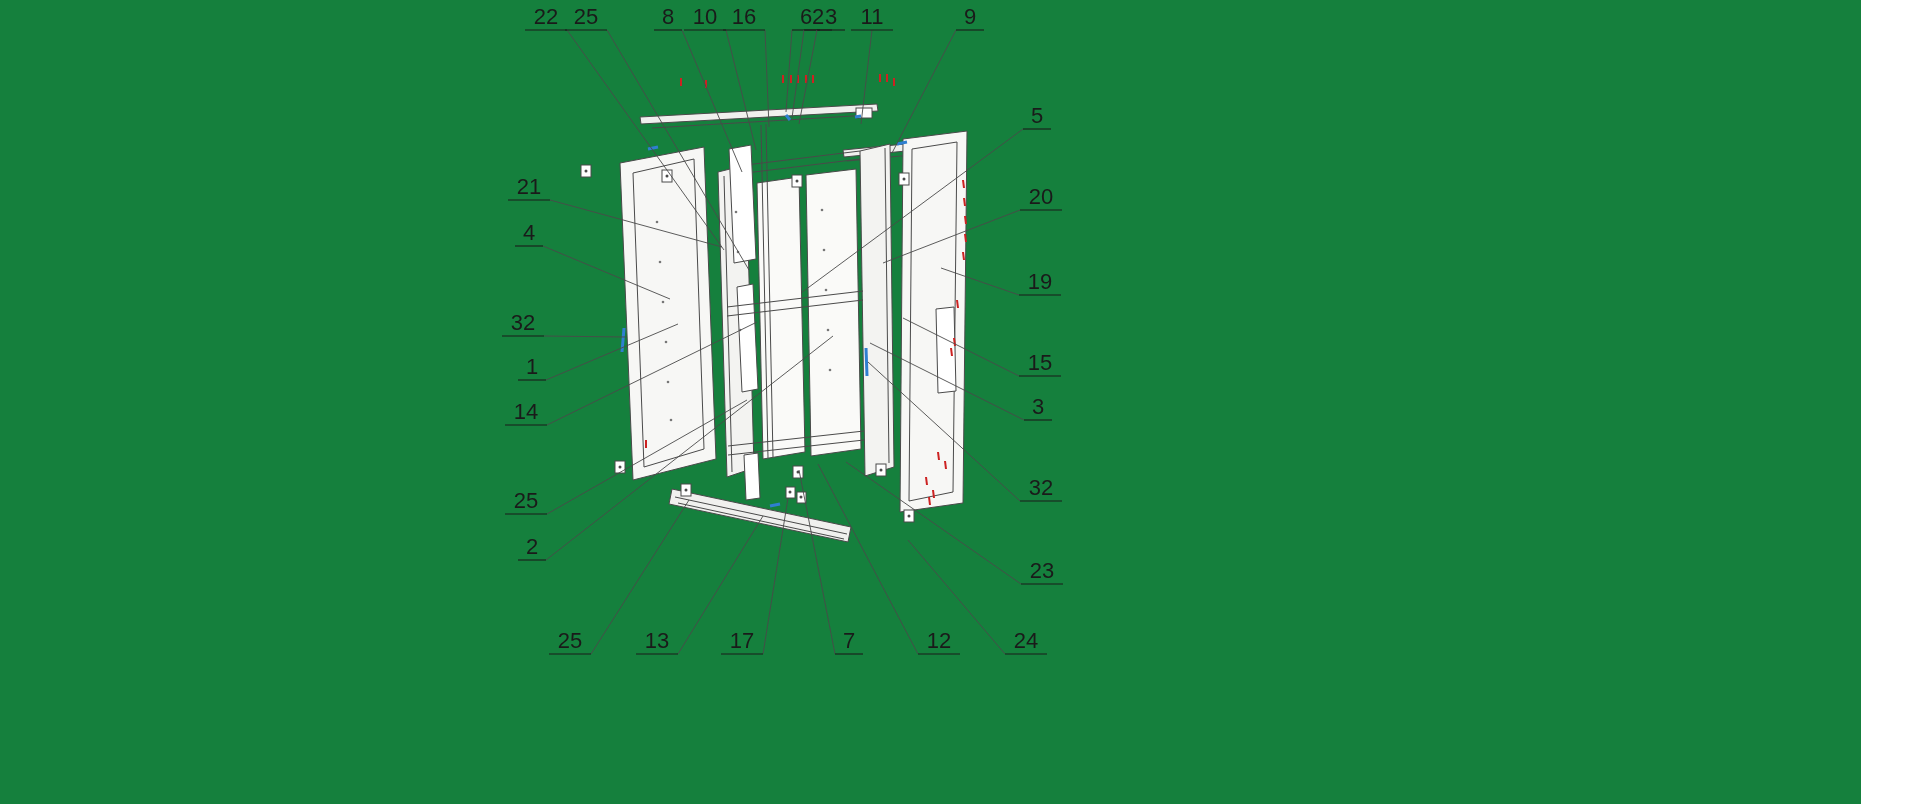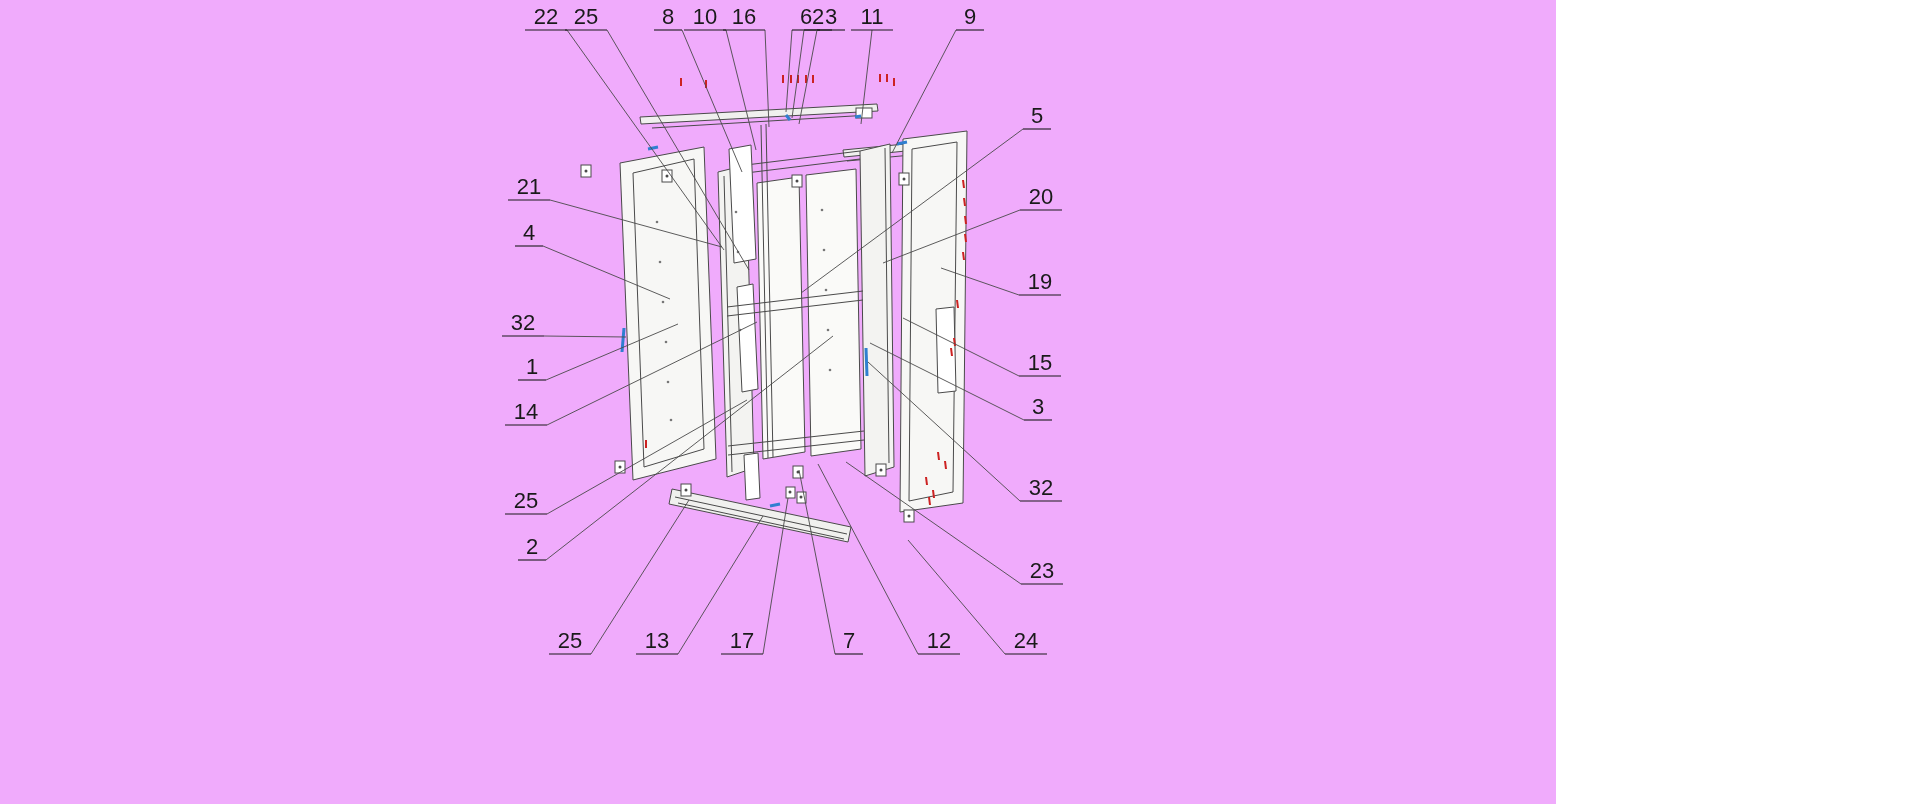--- a/index.html
+++ b/index.html
@@ -1,19 +1,19 @@
 <!DOCTYPE html>
 <html><head>
 <meta charset="utf-8">
 <style>
   html,body{margin:0;padding:0;background:#ffffff;}
   .stage{
     position:relative;
-    width:1556px;height:804px;
-    background:#f0abfc;
+    width:1861px;height:804px;
+    background:#15803d;
     font-family:"Liberation Sans", sans-serif;
     overflow:hidden;
   }
   svg{position:absolute;left:0;top:0;}
   .drawline{stroke:#4a4a4a;stroke-width:1;fill:none;}
   .panel{stroke:#4a4a4a;stroke-width:1;}
   text.callout{
     font-family:"Liberation Sans", sans-serif;
     font-size:22px;
     fill:#1a1a1a;

